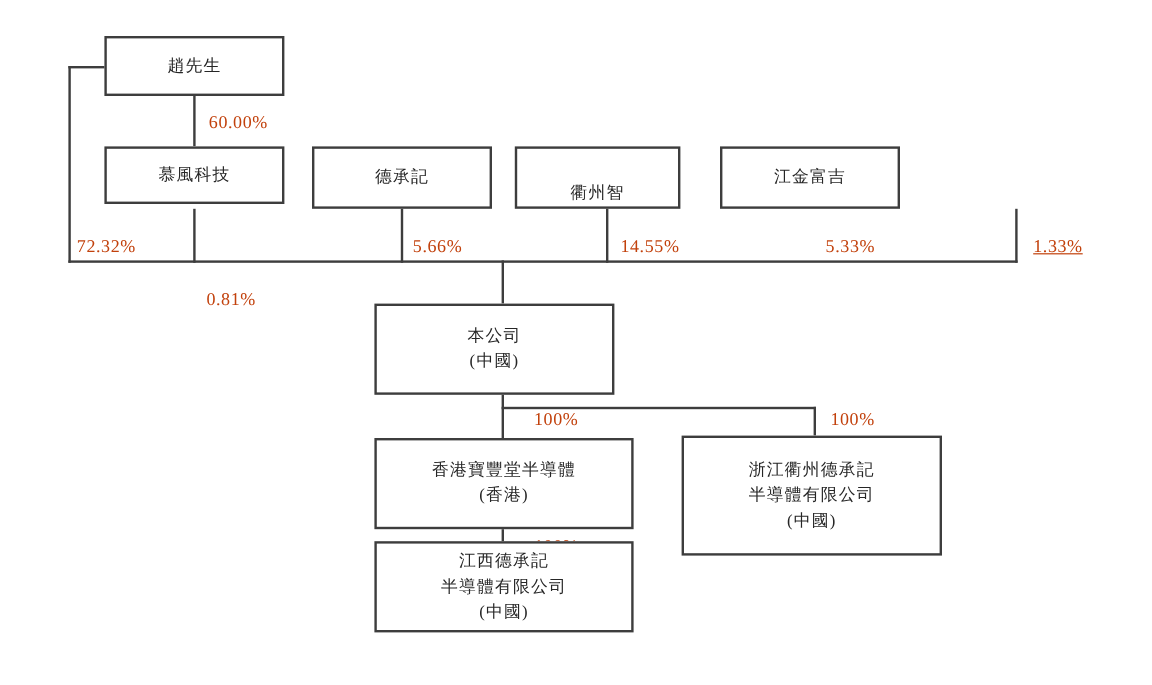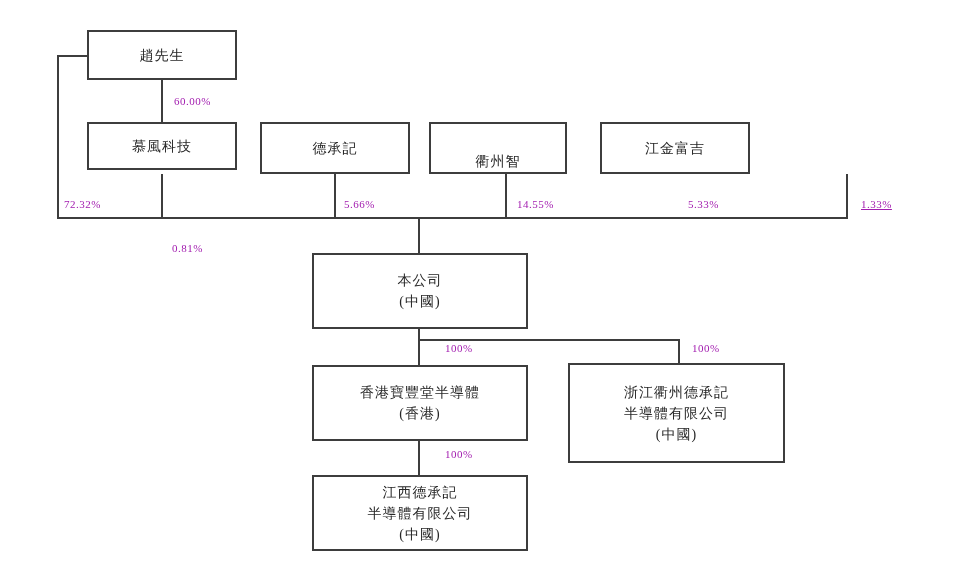--- a/index.html
+++ b/index.html
@@ -32,23 +32,23 @@
   }
   .node span { display: block; white-space: nowrap; }
   .vline, .hline {
     position: absolute;
     background: #3d3d3d;
   }
   .vline { width: 2px; }
   .hline { height: 2px; }
   .pct {
     position: absolute;
-    font-size: 11px;
+    font-size: 15px;
     letter-spacing: 0.5px;
-    color: #a21caf;
+    color: #c2410c;
     white-space: nowrap;
   }
 </style>
 </head>
 <body>
 
 <div class="canvas">
 
   <div class="node" style="left:87px; top:30px; width:150px; height:50px;">
     <span>趙先生</span>
@@ -82,21 +82,21 @@
 
   <div class="pct" style="left:64px; top:198px;">72.32%</div>
   <div class="pct" style="left:172px; top:198px;margin-top:44px;">0.81%</div>
   <div class="pct" style="left:344px; top:198px;">5.66%</div>
   <div class="pct" style="left:517px; top:198px;">14.55%</div>
   <div class="pct" style="left:688px; top:198px;">5.33%</div>
   <div class="pct" style="left:861px; top:198px;text-decoration:underline;">1.33%</div>
 
   <div class="vline" style="left:418px; top:217px; height:36px;"></div>
 
-  <div class="node" style="left:312px; top:253px; width:216px; height:76px;">
+  <div class="node" style="left:312px; top:253px; width:200px; height:76px;">
     <span>本公司</span>
     <span>(中國)</span>
   </div>
 
   <div class="vline" style="left:418px; top:329px; height:36px;"></div>
   <div class="hline" style="left:418px; top:339px; width:262px;"></div>
   <div class="vline" style="left:678px; top:339px; height:24px;"></div>
   <div class="pct" style="left:445px; top:342px;">100%</div>
   <div class="pct" style="left:692px; top:342px;">100%</div>
 
@@ -107,19 +107,19 @@
 
   <div class="node" style="left:568px; top:363px; width:217px; height:100px;">
     <span>浙江衢州德承記</span>
     <span>半導體有限公司</span>
     <span>(中國)</span>
   </div>
 
   <div class="vline" style="left:418px; top:441px; height:34px;"></div>
   <div class="pct" style="left:445px; top:448px;">100%</div>
 
-  <div class="node" style="left:312px; top:475px; width:216px; height:76px;text-align:center;">
+  <div class="node" style="left:312px; top:451px; width:216px; height:76px;text-align:center;">
     <span>江西德承記</span>
     <span>半導體有限公司</span>
     <span>(中國)</span>
   </div>
 
 </div>
 
 </body></html>

